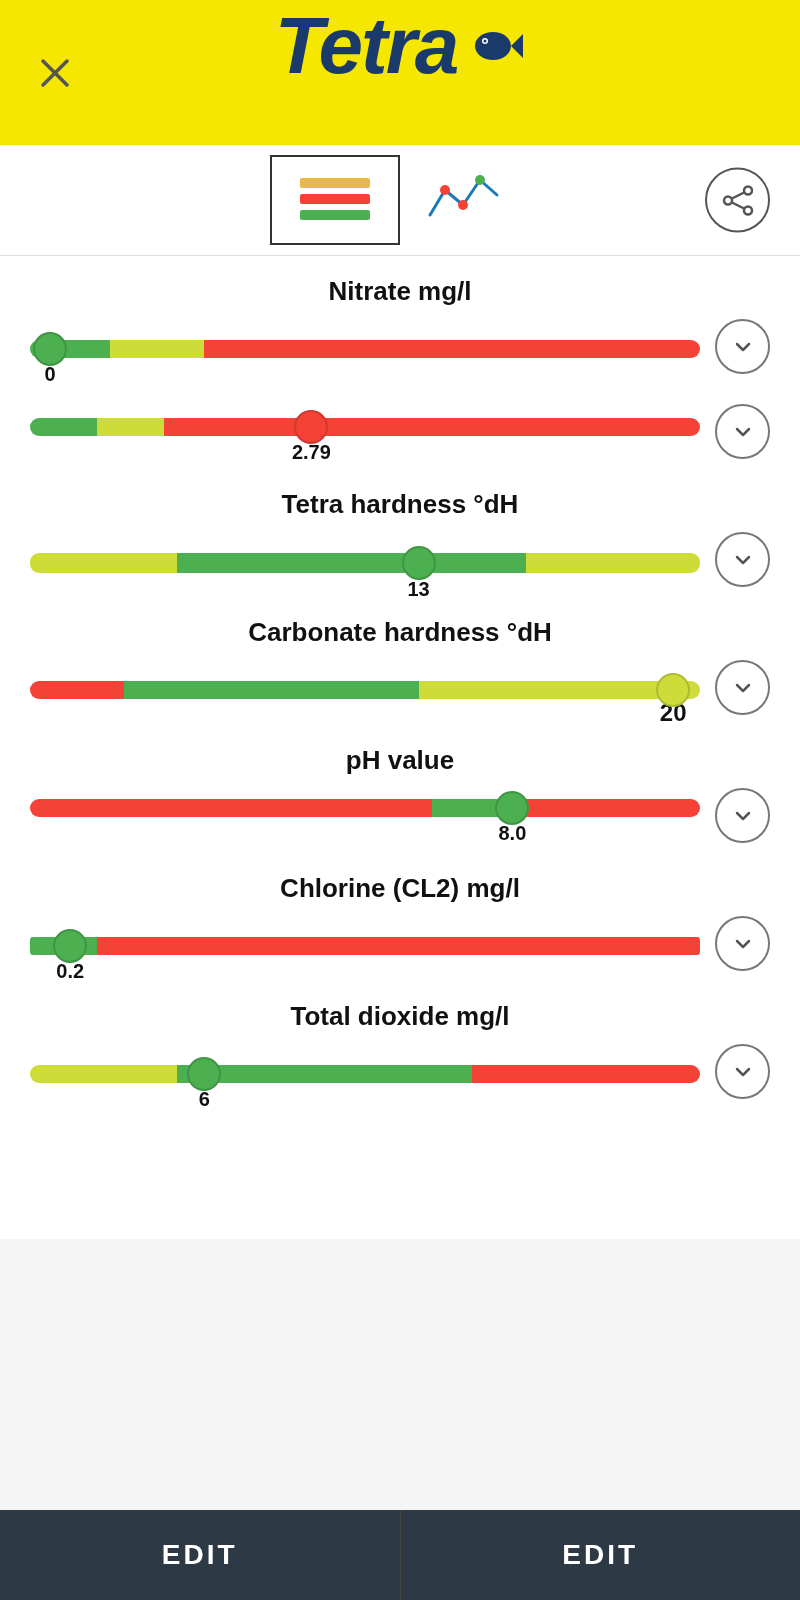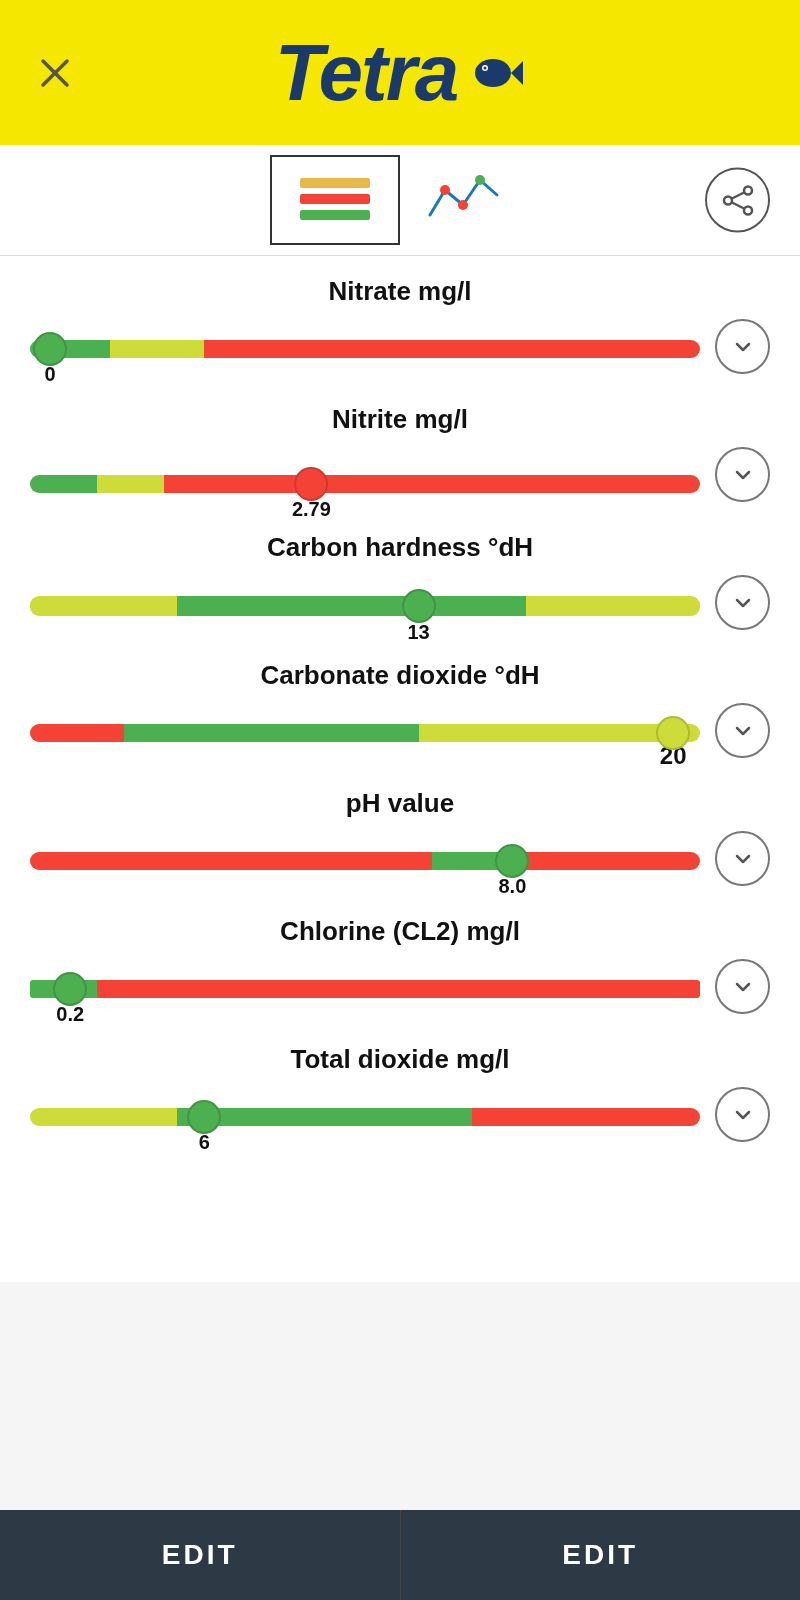--- a/index.html
+++ b/index.html
@@ -11,21 +11,21 @@
       font-family: 'Arial', sans-serif;
       position: relative;
     }
 
     
     .header {
       background: #f5e700;
       width: 100%;
       height: 145px;
       display: flex;
-      align-items: center;
+      align-items: flex-start;
       justify-content: center;
       position: relative;
     }
     .header-logo {
       display: flex;
       align-items: center;
       justify-content: center;
     }
     .logo-text {
       font-size: 80px;
@@ -249,72 +249,71 @@
           </div>
         </div>
         <div class="chevron-btn">
           <svg width="24" height="24" viewBox="0 0 24 24" fill="none" stroke="#555" stroke-width="2.5" stroke-linecap="round" stroke-linejoin="round">
             <polyline points="6 9 12 15 18 9"></polyline>
           </svg>
         </div>
       </div>
     </div>
     <div class="param-block">
-      <div class="param-label">Nitrite mg/l</div>
-      <div class="param-row">
-        <div class="slider-container">
-          <div class="slider-track" style="background: linear-gradient(to right, rgb(76, 175, 80) 0%, rgb(76, 175, 80) 10%, rgb(205, 220, 57) 10%, rgb(205, 220, 57) 20%, rgb(244, 67, 54) 20%, rgb(244, 67, 54) 100%); height: 18px; border-radius: 9px; position: relative; margin-top: 17px;">
+      <div class="param-row">
+        <div class="slider-container">
+          <div class="slider-track" style="background: linear-gradient(to right, rgb(76, 175, 80) 0%, rgb(76, 175, 80) 10%, rgb(205, 220, 57) 10%, rgb(205, 220, 57) 20%, rgb(244, 67, 54) 20%, rgb(244, 67, 54) 100%); height: 18px; border-radius: 9px; position: relative; margin-top: 3px;">
             <div class="slider-thumb" style="background-color: rgb(244, 67, 54); left: 42%; top: 50%; transform: translate(-50%, -50%); width: 34px; height: 34px; border-radius: 50%; position: absolute; z-index: 2; border: 2px solid rgba(0, 0, 0, 0.15);"></div>
             <div class="slider-value" style="left: 42%; position: absolute; bottom: -28px; font-size: 20px; font-weight: 600; transform: translateX(-50%); color: rgb(17, 17, 17);">2.79</div>
           </div>
         </div>
         <div class="chevron-btn">
           <svg width="24" height="24" viewBox="0 0 24 24" fill="none" stroke="#555" stroke-width="2.5" stroke-linecap="round" stroke-linejoin="round">
             <polyline points="6 9 12 15 18 9"></polyline>
           </svg>
         </div>
       </div>
     </div>
     <div class="param-block">
-      <div class="param-label">Carbon hardness °dH</div>
+      <div class="param-label">Tetra hardness °dH</div>
       <div class="param-row">
         <div class="slider-container">
           <div class="slider-track" style="background: linear-gradient(to right, rgb(205, 220, 57) 0%, rgb(205, 220, 57) 22%, rgb(76, 175, 80) 22%, rgb(76, 175, 80) 74%, rgb(205, 220, 57) 74%, rgb(205, 220, 57) 100%); height: 20px; border-radius: 9px; position: relative; margin-top: 10px;">
             <div class="slider-thumb" style="background-color: rgb(76, 175, 80); left: 58%; top: 50%; transform: translate(-50%, -50%); width: 34px; height: 34px; border-radius: 50%; position: absolute; z-index: 2; border: 2px solid rgba(0, 0, 0, 0.15);"></div>
             <div class="slider-value" style="left: 58%; position: absolute; bottom: -28px; font-size: 20px; font-weight: 600; transform: translateX(-50%); color: rgb(17, 17, 17);">13</div>
           </div>
         </div>
         <div class="chevron-btn">
           <svg width="24" height="24" viewBox="0 0 24 24" fill="none" stroke="#555" stroke-width="2.5" stroke-linecap="round" stroke-linejoin="round">
             <polyline points="6 9 12 15 18 9"></polyline>
           </svg>
         </div>
       </div>
     </div>
     <div class="param-block">
-      <div class="param-label">Carbonate dioxide °dH</div>
+      <div class="param-label">Carbonate hardness °dH</div>
       <div class="param-row">
         <div class="slider-container">
           <div class="slider-track" style="background: linear-gradient(to right, rgb(244, 67, 54) 0%, rgb(244, 67, 54) 14%, rgb(76, 175, 80) 14%, rgb(76, 175, 80) 58%, rgb(205, 220, 57) 58%, rgb(205, 220, 57) 100%); height: 18px; border-radius: 9px; position: relative; margin-top: 10px;">
             <div class="slider-thumb" style="background-color: rgb(205, 220, 57); left: 96%; top: 50%; transform: translate(-50%, -50%); width: 34px; height: 34px; border-radius: 50%; position: absolute; z-index: 2; border: 2px solid rgba(0, 0, 0, 0.15);"></div>
             <div class="slider-value" style="left: 96%; position: absolute; bottom: -28px; font-size: 24px; font-weight: 600; transform: translateX(-50%); color: rgb(17, 17, 17);">20</div>
           </div>
         </div>
         <div class="chevron-btn">
           <svg width="24" height="24" viewBox="0 0 24 24" fill="none" stroke="#555" stroke-width="2.5" stroke-linecap="round" stroke-linejoin="round">
             <polyline points="6 9 12 15 18 9"></polyline>
           </svg>
         </div>
       </div>
     </div>
     <div class="param-block">
       <div class="param-label">pH value</div>
       <div class="param-row">
         <div class="slider-container">
-          <div class="slider-track" style="background: linear-gradient(to right, rgb(244, 67, 54) 0%, rgb(244, 67, 54) 60%, rgb(76, 175, 80) 60%, rgb(76, 175, 80) 74%, rgb(244, 67, 54) 74%, rgb(244, 67, 54) 100%); height: 18px; border-radius: 9px; position: relative; margin-top: 10px;">
+          <div class="slider-track" style="background: linear-gradient(to right, rgb(244, 67, 54) 0%, rgb(244, 67, 54) 60%, rgb(76, 175, 80) 60%, rgb(76, 175, 80) 74%, rgb(244, 67, 54) 74%, rgb(244, 67, 54) 100%); height: 18px; border-radius: 9px; position: relative; margin-top: 0;">
             <div class="slider-thumb" style="background-color: rgb(76, 175, 80); left: 72%; top: 50%; transform: translate(-50%, -50%); width: 34px; height: 34px; border-radius: 50%; position: absolute; z-index: 2; border: 2px solid rgba(0, 0, 0, 0.15);"></div>
             <div class="slider-value" style="left: 72%; position: absolute; bottom: -28px; font-size: 20px; font-weight: 600; transform: translateX(-50%); color: rgb(17, 17, 17);">8.0</div>
           </div>
         </div>
         <div class="chevron-btn">
           <svg width="24" height="24" viewBox="0 0 24 24" fill="none" stroke="#555" stroke-width="2.5" stroke-linecap="round" stroke-linejoin="round">
             <polyline points="6 9 12 15 18 9"></polyline>
           </svg>
         </div>
       </div>

